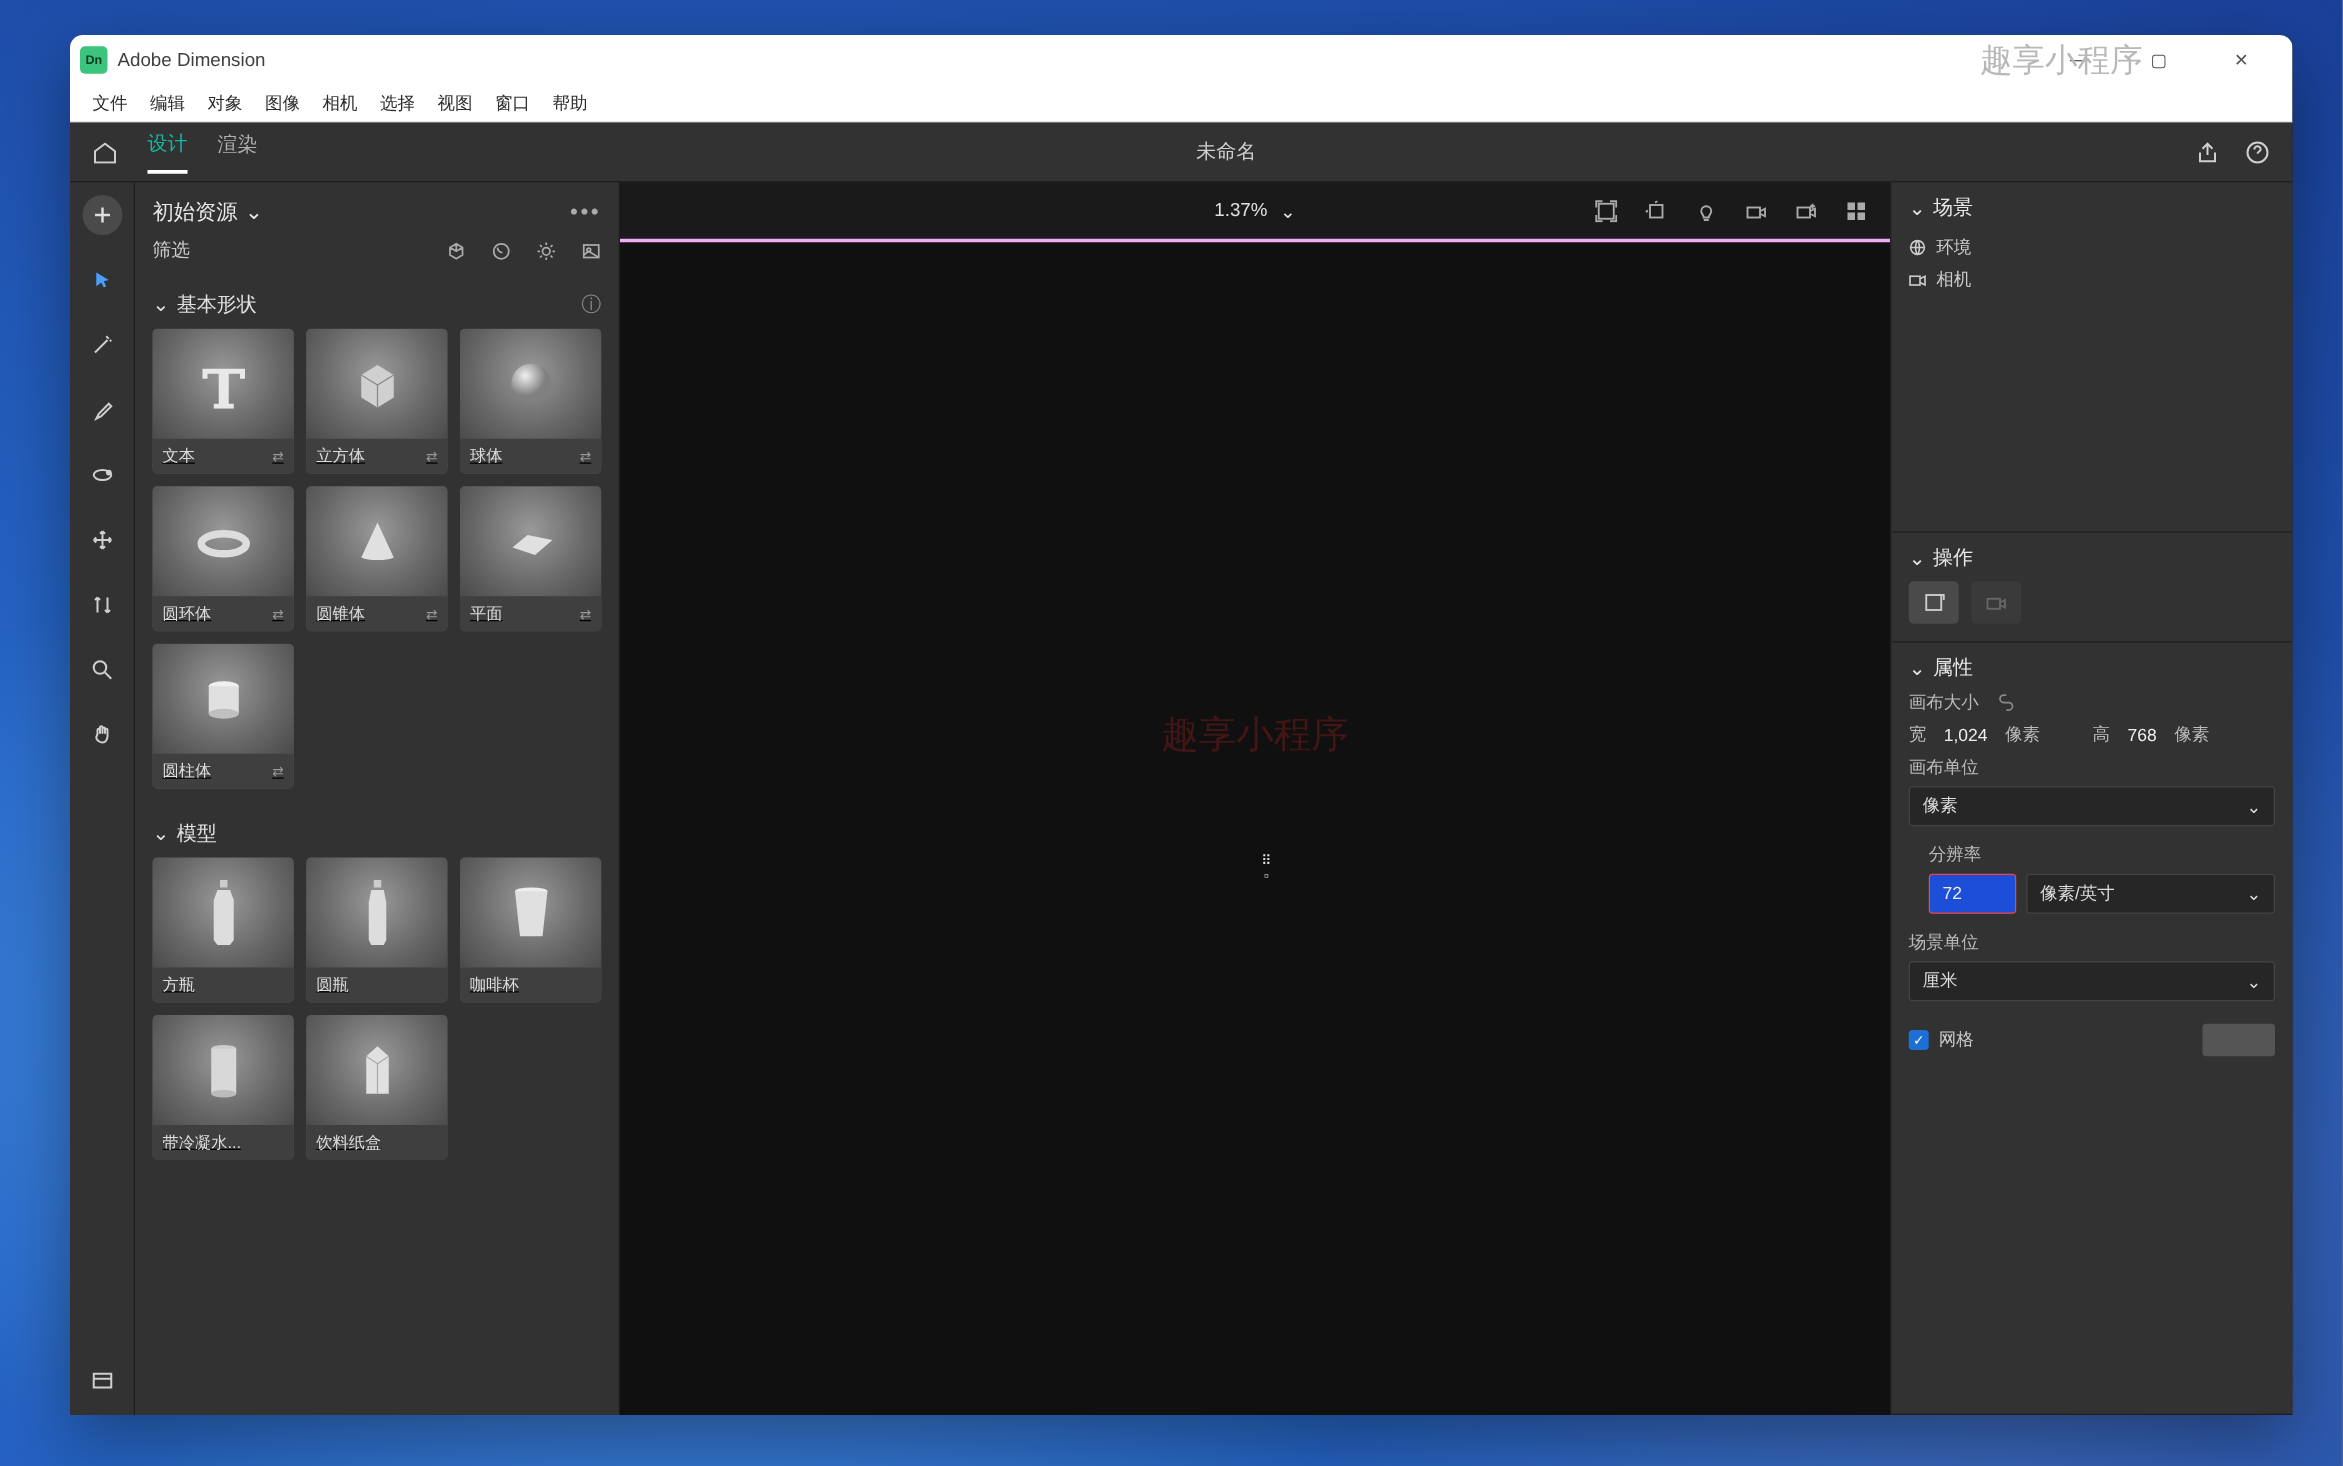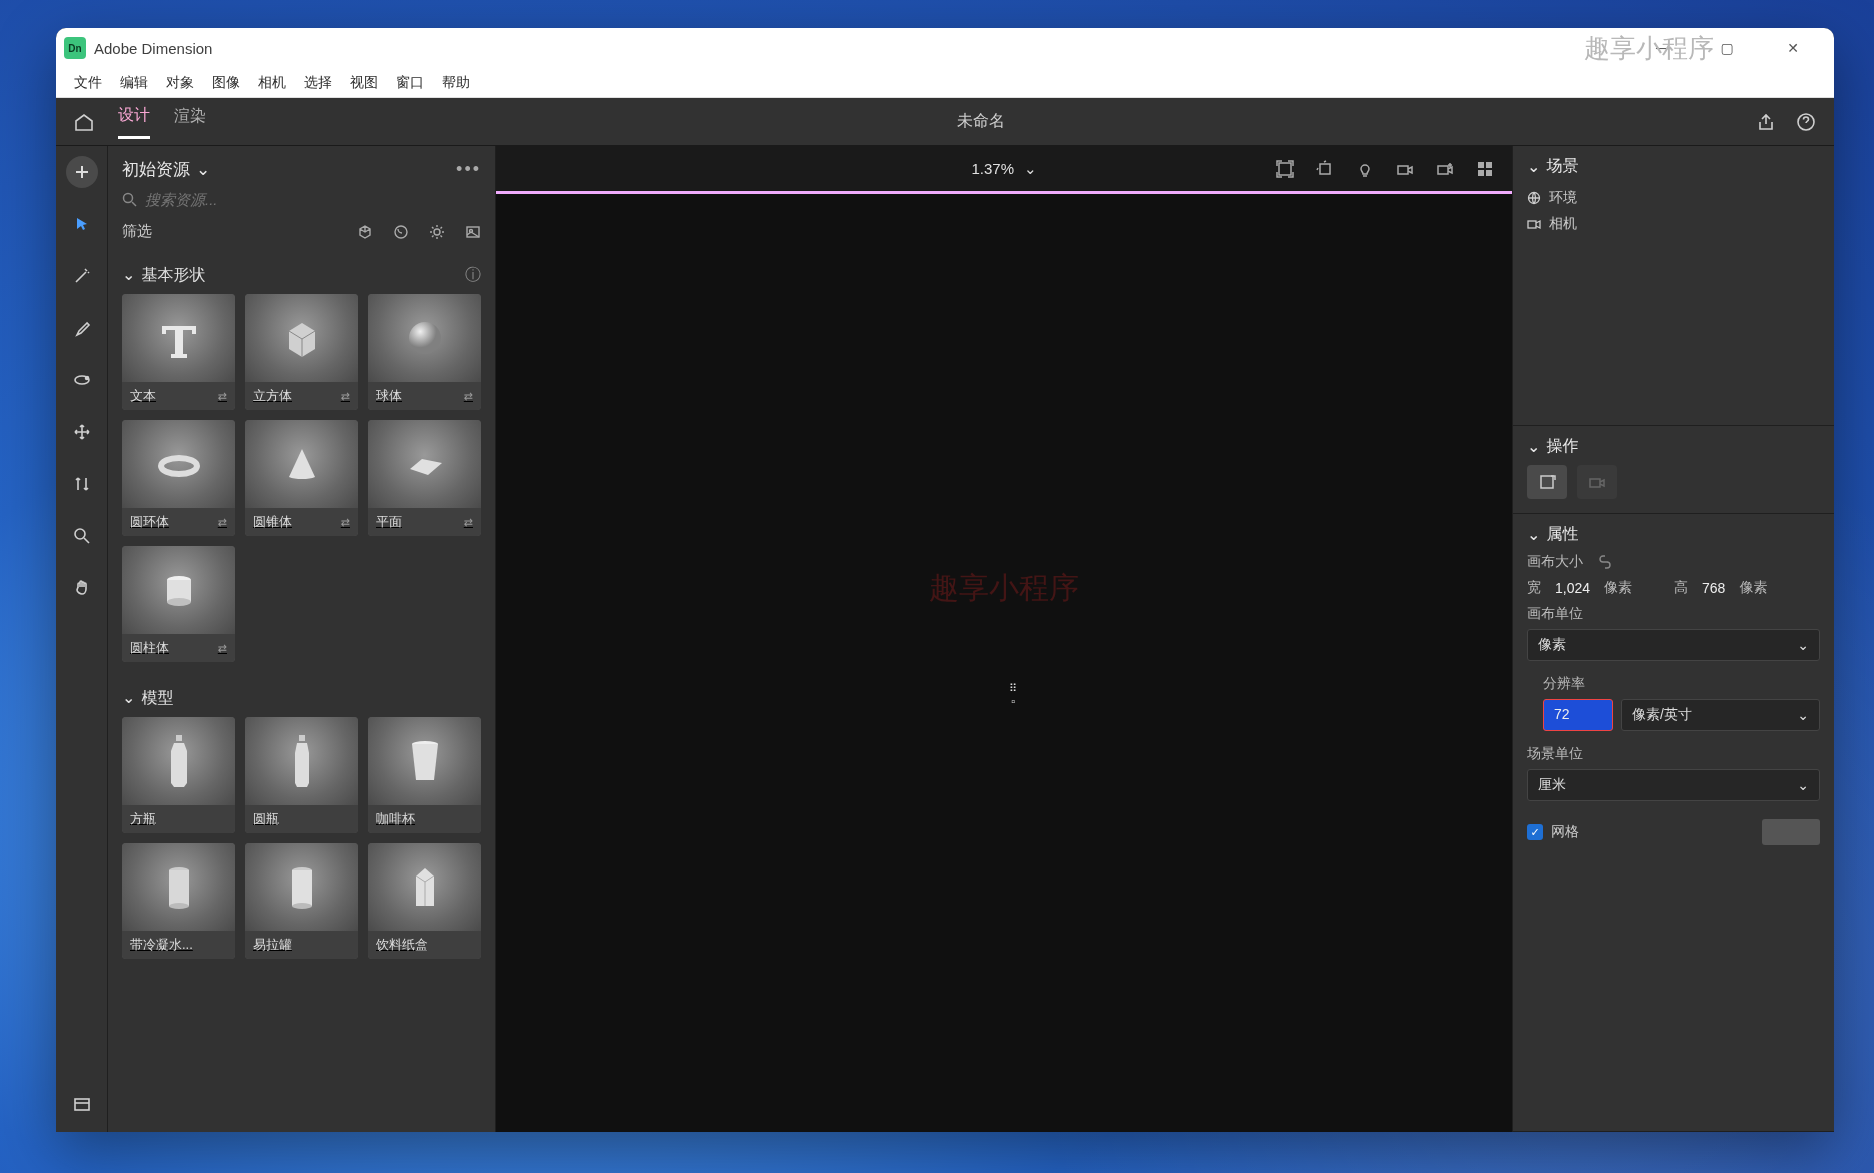--- a/index.html
+++ b/index.html
@@ -12,21 +12,21 @@
 .titlebar-title { color:#3f3f3f; font-size:15px; }
 .titlebar-watermark { position:absolute; right:120px; color:#b8b8b8; font-size:26px; font-weight:400; }
 .win-btns { margin-left:auto; display:flex; gap:24px; padding-right:12px;}
 .win-btn { width:42px; height:30px; display:flex; align-items:center; justify-content:center; color:#555; font-size:14px; cursor:pointer; }
 .menubar { height: 30px; background:#ffffff; display:flex; align-items:center; padding:0 18px; gap:18px; border-bottom:1px solid #e0e0e0;}
 .menu-item { color:#2c2c2c; font-size:14px; cursor:pointer; }
 .topbar { height: 48px; background:#323232; display:flex; align-items:center; padding:0 18px; border-bottom:1px solid #1a1a1a; }
 .topbar-left { display:flex; align-items:center; gap:24px; }
 .home-icon { color:#cfcfcf; font-size:18px; }
 .tab { color:#b0b0b0; font-size:16px; padding-bottom:10px; cursor:pointer; }
-.tab.active { color:#f9a8d4; border-bottom:3px solid #fff; font-weight:500;}
+.tab.active { color:#14b8a6; border-bottom:3px solid #fff; font-weight:500;}
 .topbar-center { flex:1; text-align:center; color:#d0d0d0; font-size:16px;}
 .topbar-right { display:flex; gap:20px; color:#cfcfcf; }
 .content { display:flex; height: calc(100% - 118px); }
 .toolstrip { width:52px; background:#323232; display:flex; flex-direction:column; align-items:center; padding-top:10px; gap:20px; border-right:1px solid #1f1f1f; position:relative;}
 .tool { width:32px; height:32px; display:flex; align-items:center; justify-content:center; color:#cfcfcf; cursor:pointer; }
 .tool.add { background:#4a4a4a; border-radius:50%; }
 .tool-bottom { position:absolute; bottom:12px; }
 .assets-panel { width:388px; background:#323232; display:flex; flex-direction:column; border-right:1px solid #1f1f1f; overflow-y:auto; scrollbar-width:thin; scrollbar-color:#555 #323232;}
 .assets-header { padding:12px 14px 6px; display:flex; align-items:center; justify-content:space-between;}
 .panel-title { color:#e8e8e8; font-size:17px; font-weight:500; display:flex; align-items:center; gap:6px;}
@@ -181,29 +181,20 @@
     </div>
 
     <div class="assets-panel">
       <div class="assets-header">
         <div class="panel-title">
           <span>初始资源</span>
           <span>⌄</span>
         </div>
         <div class="panel-menu">•••</div>
       </div>
-      <div class="search-row">
-        <span>
-            <svg width="15" height="15" viewBox="0 0 15 15" fill="none" stroke="#888" stroke-width="1.5">
-              <circle cx="6" cy="6" r="4.5"></circle>
-              <path d="M10 10l4 4"></path>
-            </svg>
-          </span>
-        <input class="search-input" placeholder="搜索资源..." style="">
-      </div>
       <div class="filter-row">
         <span>筛选</span>
         <div class="filter-icons">
           <span>
               <svg width="16" height="16" viewBox="0 0 16 16" fill="none" stroke="#aaa" stroke-width="1.4">
                 <path d="M8 2l5 3v6l-5 3-5-3V5z M8 2v6 M3 5l5 3 5-3"></path>
               </svg>
             </span>
           <span>
               <svg width="16" height="16" viewBox="0 0 16 16" fill="none" stroke="#aaa" stroke-width="1.4">
@@ -364,32 +355,20 @@
                 <rect x="4" y="8" width="20" height="36" fill="#d8d8d8"></rect>
                 <ellipse cx="14" cy="44" rx="10" ry="3" fill="#bbb"></ellipse>
               </svg>
             </div>
             <div class="asset-label">
               <span>带冷凝水...</span>
             </div>
           </div>
         <div class="asset-card">
             <div class="asset-thumb">
-              <svg width="28" height="50" viewBox="0 0 28 50">
-                <ellipse cx="14" cy="8" rx="10" ry="3" fill="#ccc"></ellipse>
-                <rect x="4" y="8" width="20" height="36" fill="#e0e0e0"></rect>
-                <ellipse cx="14" cy="44" rx="10" ry="3" fill="#bbb"></ellipse>
-              </svg>
-            </div>
-            <div class="asset-label">
-              <span>易拉罐</span>
-            </div>
-          </div>
-        <div class="asset-card">
-            <div class="asset-thumb">
               <svg width="26" height="50" viewBox="0 0 26 50">
                 <path d="M4 14L13 6L22 14V44H4z" fill="#e0e0e0"></path>
                 <path d="M4 14L13 20L22 14 M13 20V44" stroke="#aaa" fill="none"></path>
               </svg>
             </div>
             <div class="asset-label">
               <span>饮料纸盒</span>
             </div>
           </div>
       </div>

